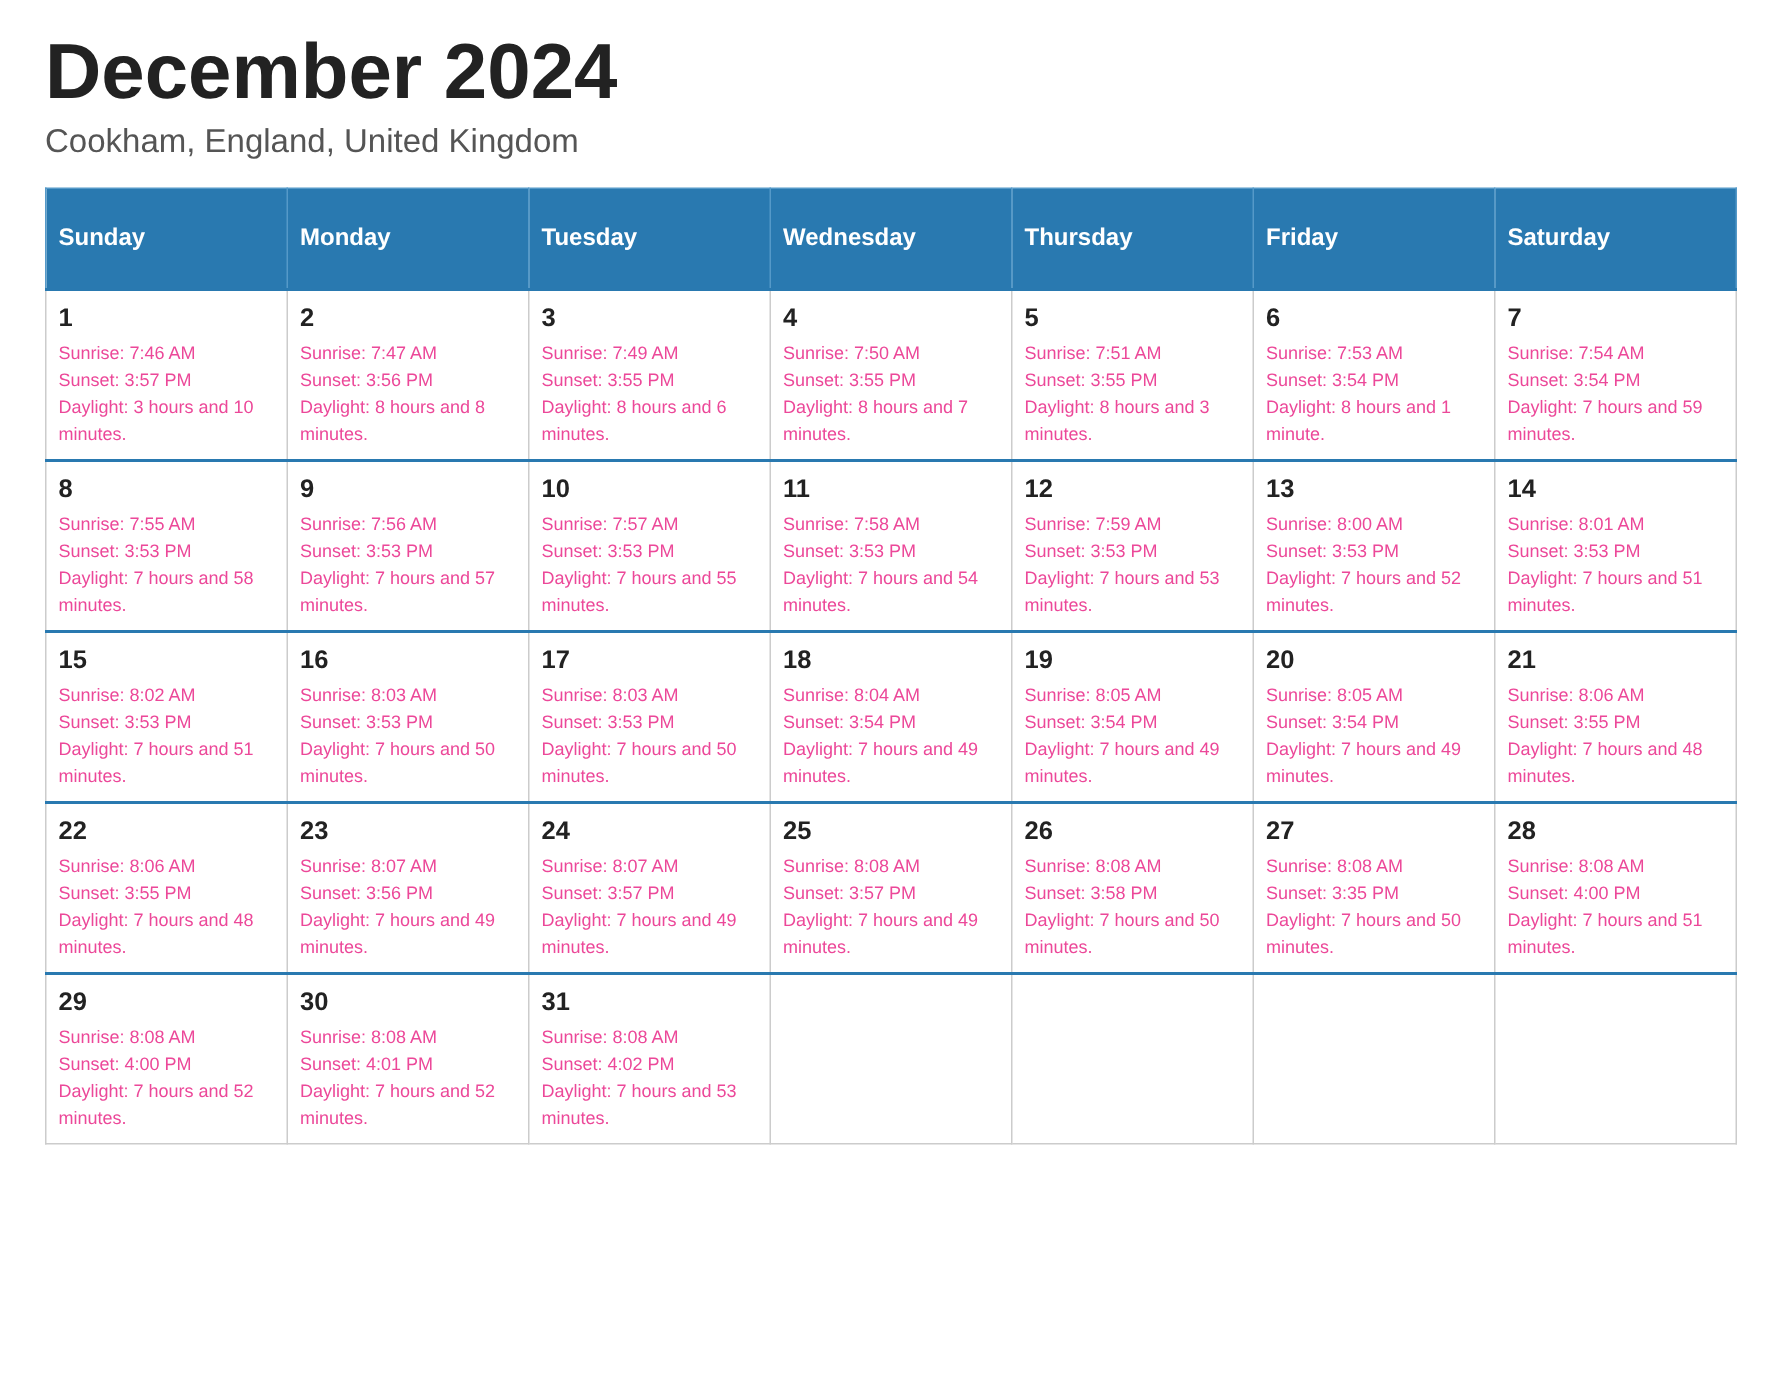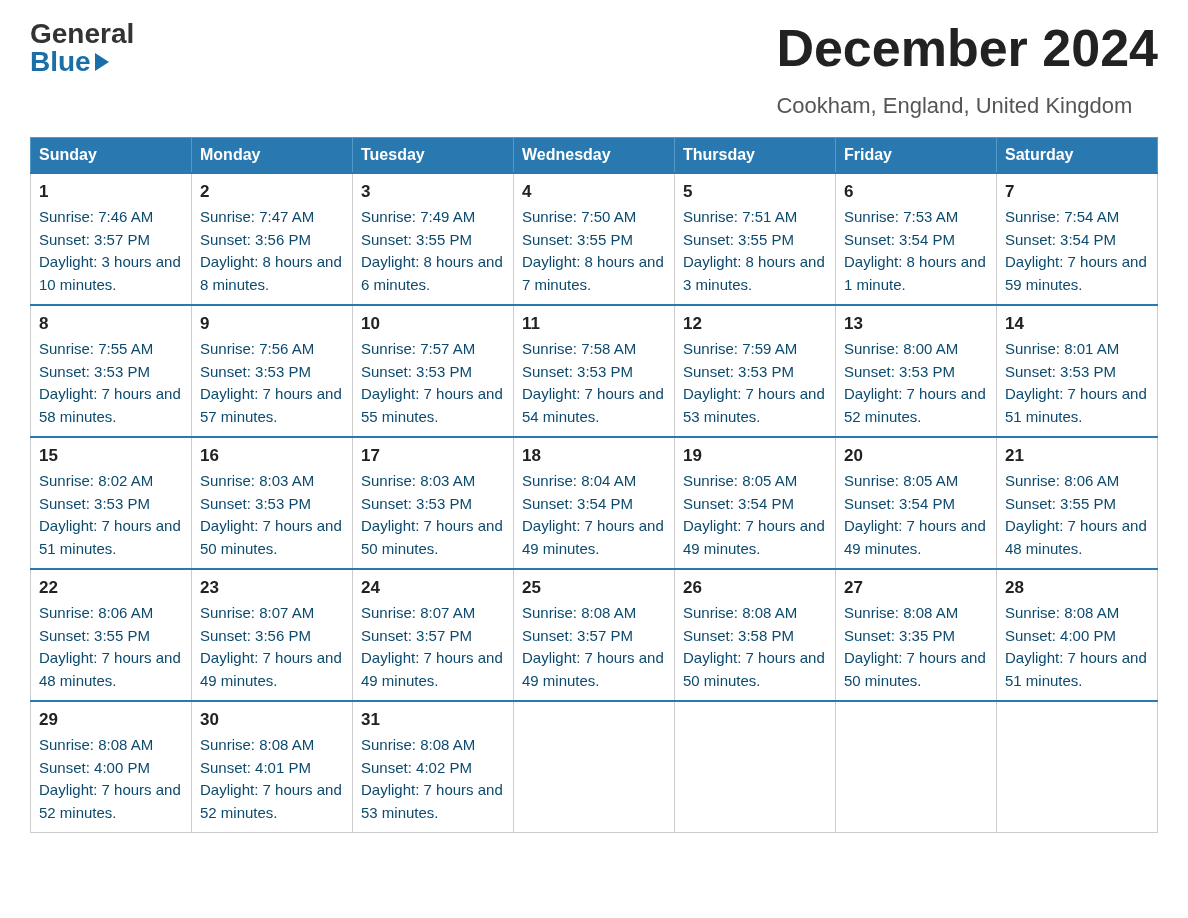--- a/index.html
+++ b/index.html
@@ -56,35 +56,35 @@
     .main-title {
       font-size: 52px;
       font-weight: bold;
       color: #222;
       line-height: 1.1;
     }
 
     .subtitle {
       font-size: 22px;
       color: #555;
-      margin-top: 16px;
+      margin-top: 4px;
     }
 
     .calendar {
       width: 100%;
       border-collapse: collapse;
       border: 1px solid #aaa;
     }
 
     .calendar thead tr th {
       background-color: #2979b0;
       color: #fff;
       font-size: 16px;
       font-weight: bold;
-      padding: 8px 8px;
+      padding: 24px 8px;
       text-align: left;
       border: 1px solid #5599c8;
     }
 
     .calendar tbody tr td {
       vertical-align: top;
       padding: 8px 8px;
       border: 1px solid #ccc;
       font-size: 13px;
       color: #333;
@@ -94,44 +94,37 @@
 
     .calendar tbody tr td .day-number {
       font-size: 17px;
       font-weight: bold;
       color: #222;
       display: block;
       margin-bottom: 4px;
     }
 
     .calendar tbody tr td .day-info {
-      font-size: 15px;
+      font-size: 12px;
       line-height: 1.5;
-      color: #0c4a6e;
+      color: #ec4899;
     }
 
     .calendar tbody tr {
       border-top: 2px solid #2979b0;
     }
 
     .empty-cell {
       background: #fff;
     }
   </style>
 </head>
 <body>
 
 <div class="header">
-  <div class="logo">
-    <div class="logo-general">General</div>
-    <div class="logo-blue">
-      Blue
-      <div class="logo-triangle"></div>
-    </div>
-  </div>
   <div class="title-block">
     <div class="main-title">December 2024</div>
     <div class="subtitle">Cookham, England, United Kingdom</div>
   </div>
 </div>
 
 <table class="calendar">
   <thead>
     <tr>
     <th>Sunday</th>

